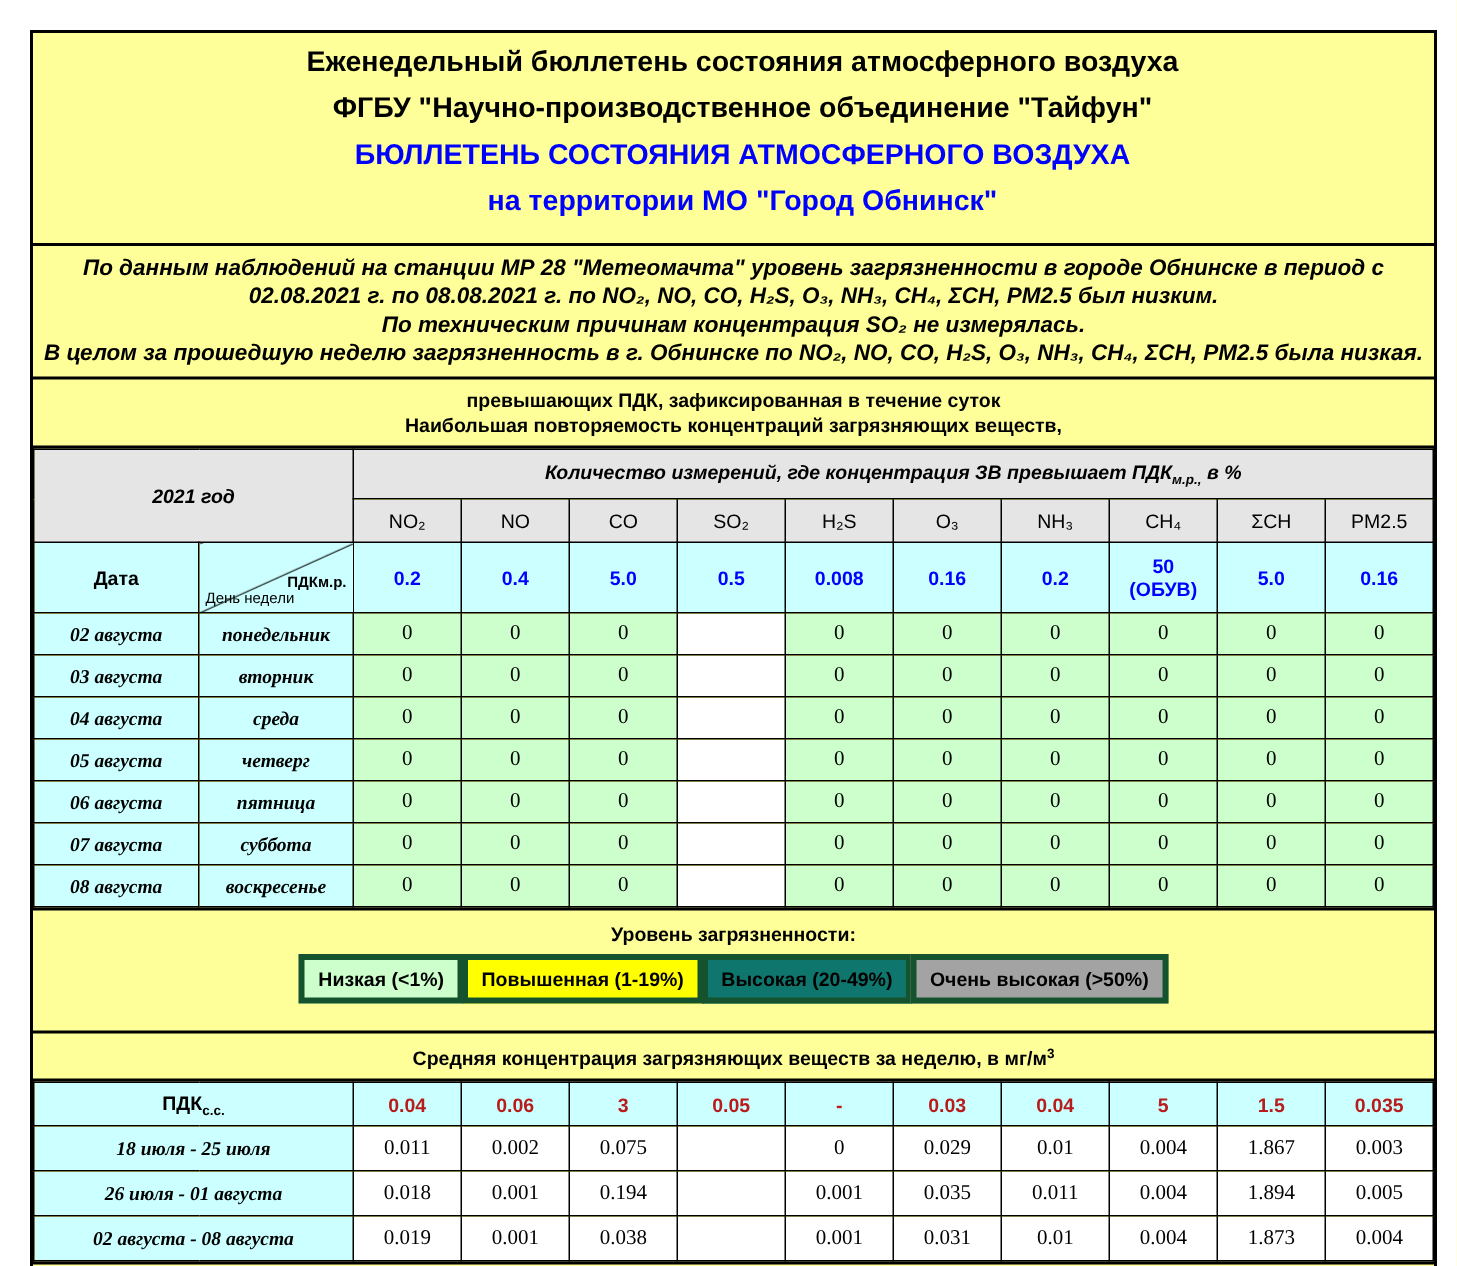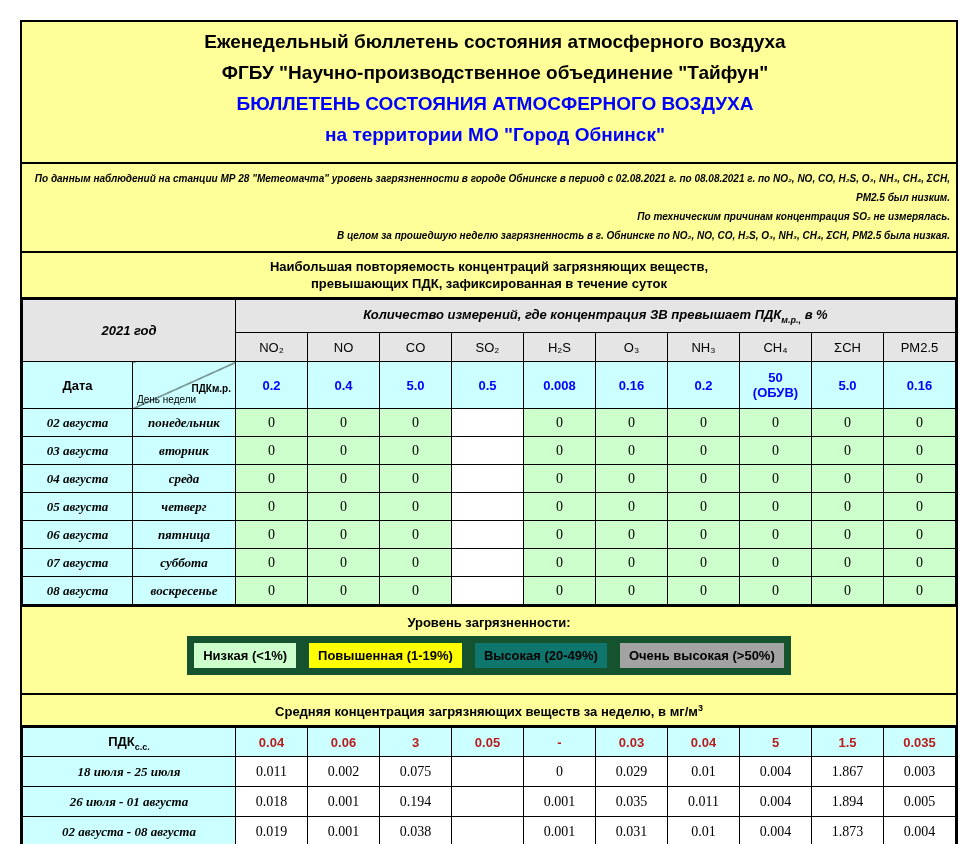--- a/index.html
+++ b/index.html
@@ -10,21 +10,21 @@
   .block{border-top:2px solid #000;}
   .block:first-child{border-top:none;}
 
   
   .header-block{padding:12px 0 4px 0;}
   .h-line{font-size:19px;font-weight:bold;text-align:center;margin:0 0 15px 12px;line-height:16px;}
   .h-blue{color:#0000FF;}
 
   
   .summary-block{padding:5px 6px 6px 6px;}
-  .s-line{font-size:10px;font-weight:bold;font-style:italic;text-align:right;line-height:19px;margin:0;}
+  .s-line{font-size:15px;font-weight:bold;font-style:italic;text-align:center;line-height:19px;margin:0;}
 
   
   .title-block{padding:5px 0;}
   .t-line{font-size:13px;font-weight:bold;text-align:center;line-height:17px;margin:0;}
   sup{font-size:9px;}
   sub{font-size:9px;}
 
   
   table{border-collapse:collapse;table-layout:fixed;width:100%;}
   td{border:1px solid #000;text-align:center;vertical-align:middle;overflow:hidden;
@@ -45,21 +45,21 @@
   .diag-top{position:absolute;top:21px;right:4px;font-size:10px;font-weight:bold;}
   .diag-bottom{position:absolute;bottom:3px;left:4px;font-size:10px;}
   .pdkss-cell{font-weight:bold;height:26px;}
   .pdkss-val{color:#b91c1c;font-weight:bold;height:26px;}
   .avg-row td{height:27px;}
 
   
   .legend-block{padding:6px 0 18px 0;}
   .legend-title{font-size:13px;font-weight:bold;text-align:center;margin:2px 0 6px 0;}
   .legend-row{display:flex;justify-content:center;}
-  .legend-item{border:7px solid #14532d;margin-left:-1px;padding:5px 9px;font-size:13px;font-weight:bold;line-height:15px;}
+  .legend-item{border:4px solid #14532d;margin-left:-1px;padding:5px 9px;font-size:13px;font-weight:bold;line-height:15px;}
   .legend-item:first-child{margin-left:0;}
 
   
   .footer-block{padding:6px 0;}
   .f-line{font-size:13px;font-weight:bold;text-align:center;line-height:17px;margin:0;}
 </style>
 </head>
 <body>
 
 <div class="doc">
@@ -71,22 +71,22 @@
     <p class="h-line h-blue">на территории МО "Город Обнинск"</p>
   </div>
 
   <div class="block summary-block">
     <p class="s-line">По данным наблюдений на станции МР 28 "Метеомачта" уровень загрязненности в городе Обнинске в период с 02.08.2021 г. по 08.08.2021 г. по NO₂, NO, CO, H₂S, O₃, NH₃, CH₄, ΣCH, PM2.5 был низким.</p>
     <p class="s-line">По техническим причинам концентрация SO₂ не измерялась.</p>
     <p class="s-line">В целом за прошедшую неделю загрязненность в г. Обнинске по NO₂, NO, CO, H₂S, O₃, NH₃, CH₄, ΣCH, PM2.5 была низкая.</p>
   </div>
 
   <div class="block title-block">
+    <p class="t-line">превышающих ПДК, зафиксированная в течение суток</p>
     <p class="t-line">Наибольшая повторяемость концентраций загрязняющих веществ,</p>
-    <p class="t-line">превышающих ПДК, зафиксированная в течение суток</p>
   </div>
 
   <div class="block">
     <table>
       <colgroup>
         <col style="width:110px">
           <col style="width:103px">
         <col>
           <col>
           <col>

